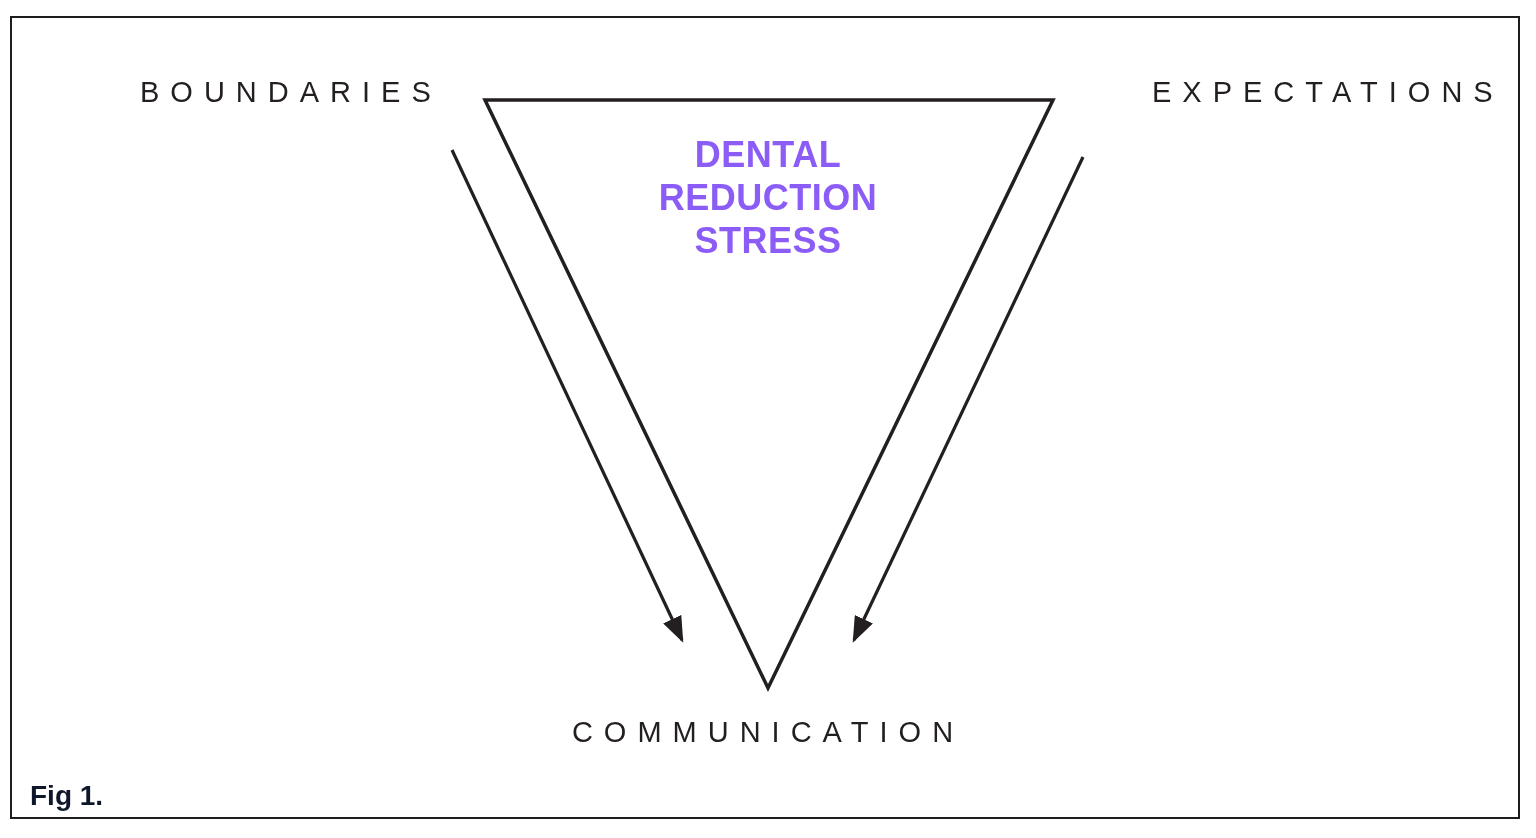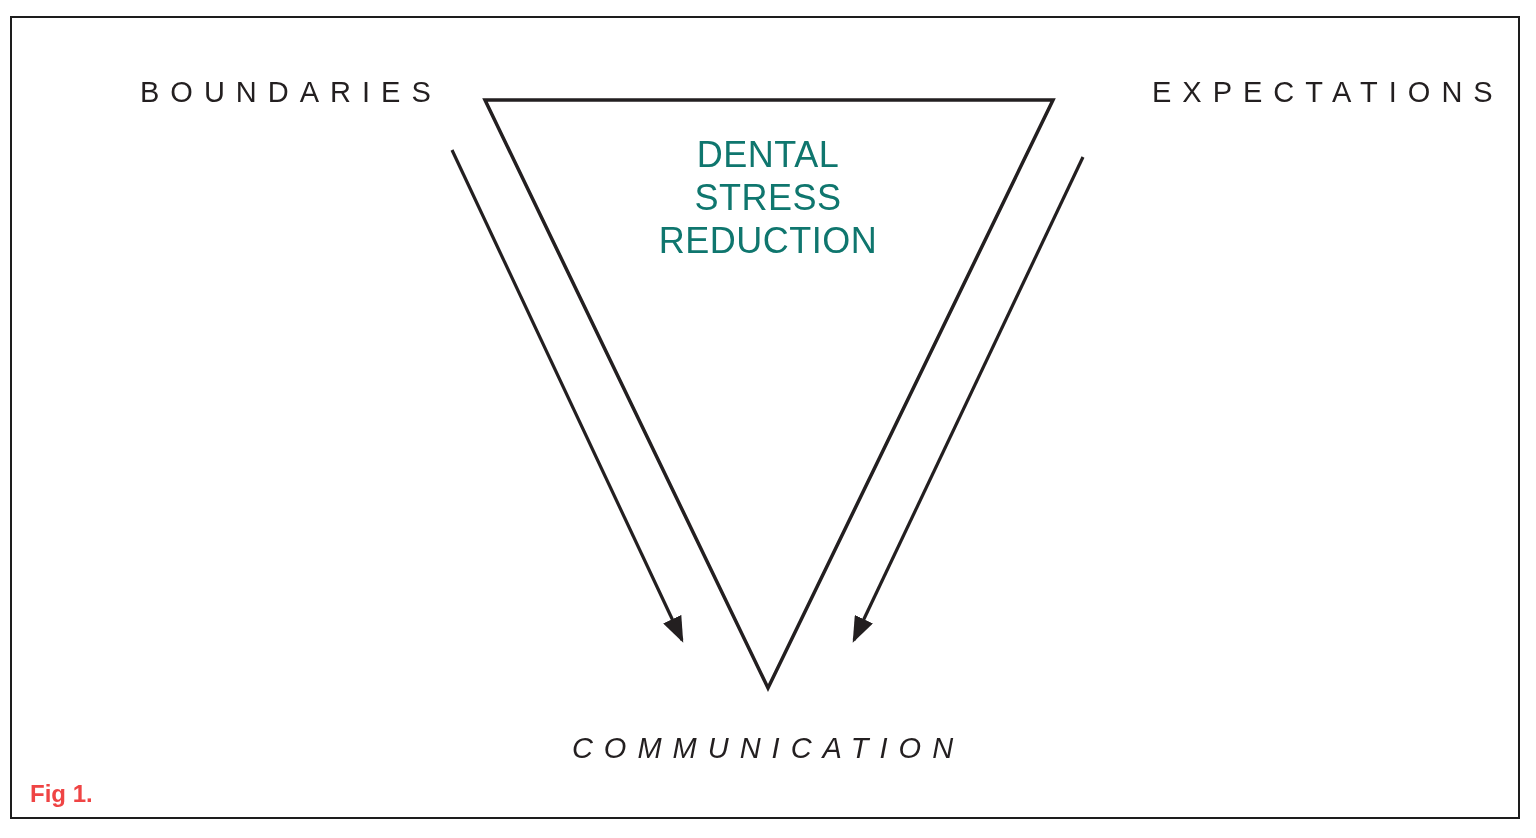--- a/index.html
+++ b/index.html
@@ -44,44 +44,43 @@
   .label-boundaries {
     left: 140px;
     top: 76px;
   }
   .label-expectations {
     left: 1152px;
     top: 76px;
   }
   .label-communication {
     left: 768px;
-    top: 732px;
+    top: 716px;
     transform: translateX(-50%);
-    font-style: italic;
   }
   .triad-title {
     position: absolute;
     left: 768px;
     top: 133px;
     transform: translateX(-50%);
     text-align: center;
     font-size: 36px;
-    font-weight: normal;
+    font-weight: bold;
     line-height: 43px;
     letter-spacing: 0.5px;
-    color: #0f766e;
+    color: #8b5cf6;
     white-space: nowrap;
   }
   .fig-caption {
     position: absolute;
     left: 30px;
     top: 780px;
-    font-size: 24px;
+    font-size: 28px;
     font-weight: bold;
-    color: #ef4444;
+    color: #0f172a;
   }
 </style>
 </head>
 <body>
 
 <div class="page">
 
   <div class="frame"></div>
 
   <svg class="diagram-svg" viewBox="0 0 1536 838">
@@ -99,19 +98,19 @@
   </svg>
 
   <div class="vertex-label label-boundaries">BOUNDARIES</div>
 
   <div class="vertex-label label-expectations">EXPECTATIONS</div>
 
   <div class="vertex-label label-communication">COMMUNICATION</div>
 
   <div class="triad-title">
     <div>DENTAL</div>
+    <div>REDUCTION</div>
     <div>STRESS</div>
-    <div>REDUCTION</div>
   </div>
 
   <div class="fig-caption">Fig 1.</div>
 
 </div>
 
 </body></html>

